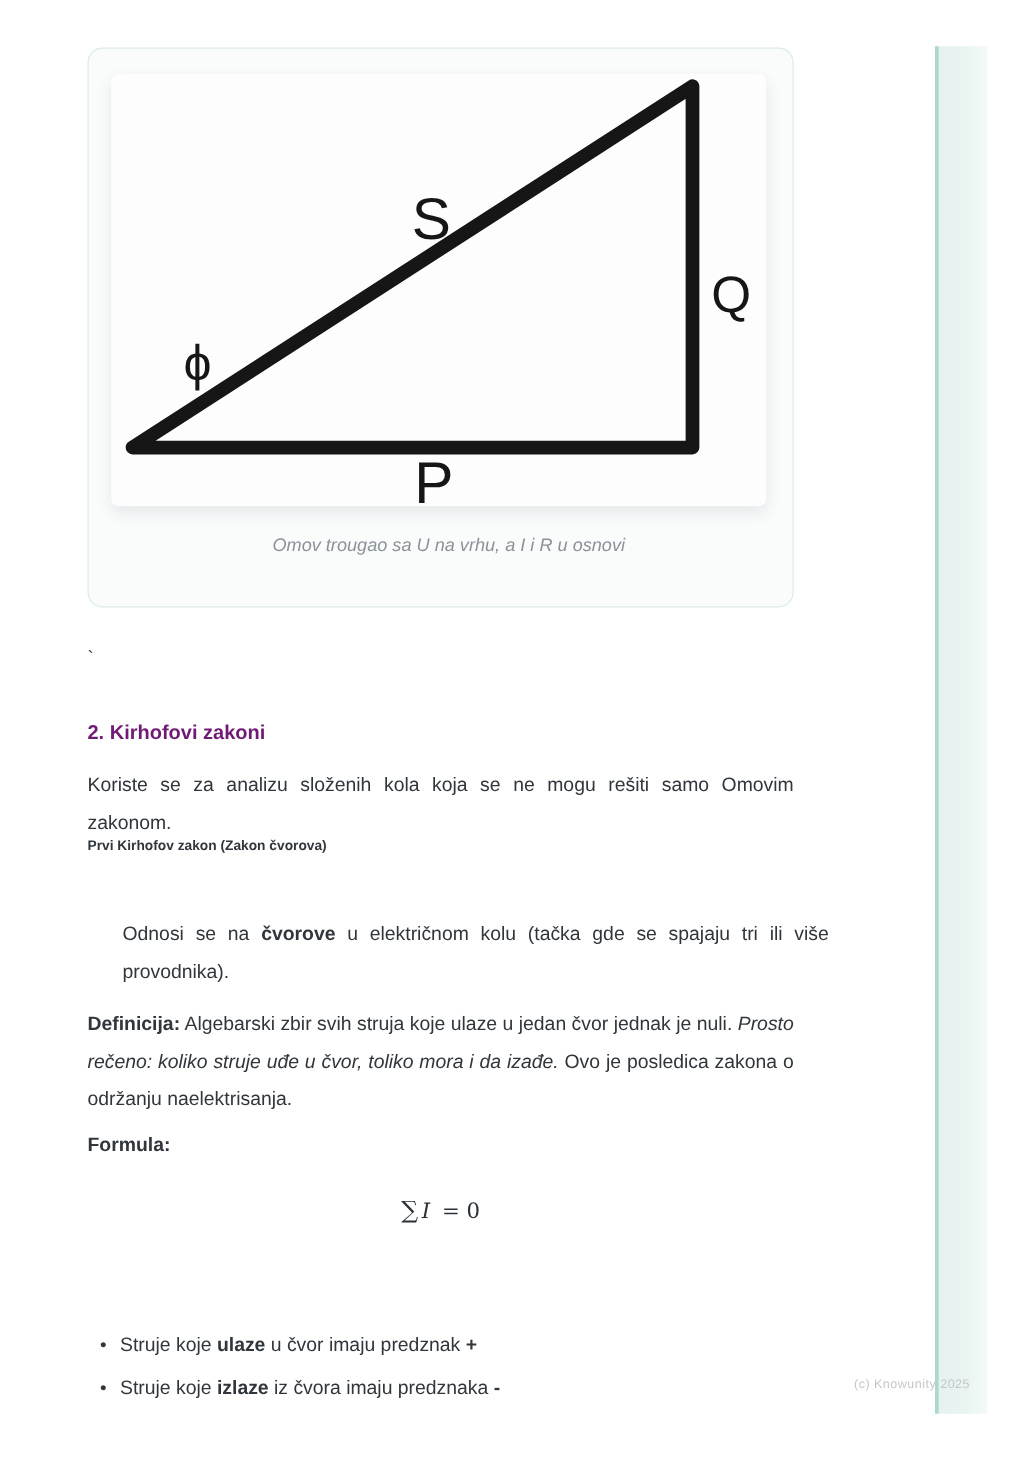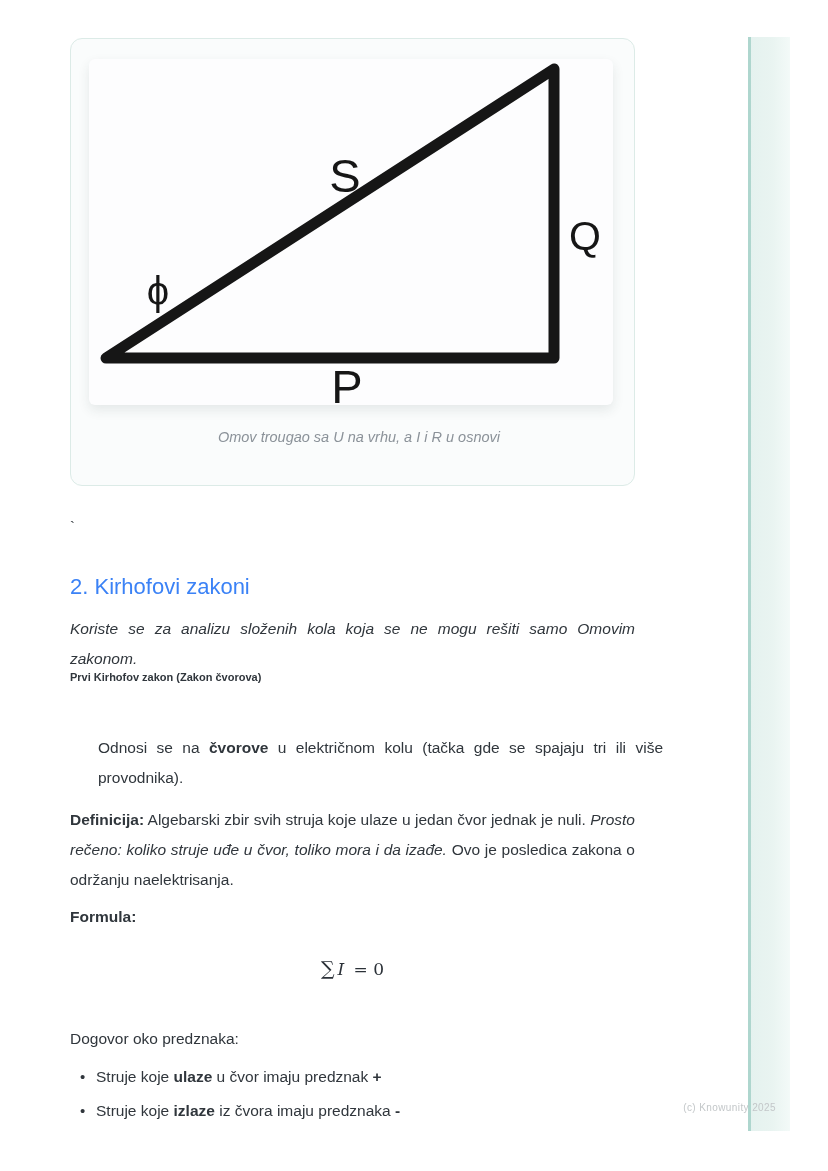--- a/index.html
+++ b/index.html
@@ -58,26 +58,26 @@
     position: absolute;
     left: 70px;
     width: 565px;
     font-size: 15.5px;
     line-height: 30px;
   }
   .justify { text-align: justify; }
   .stray { top: 512px; font-size: 15px; color: #30363c; }
   .heading {
     top: 574px;
-    font-size: 22px;
-    font-weight: 400;
-    color: #3b82f6;
+    font-size: 16px;
+    font-weight: 700;
+    color: #701a75;
     line-height: 26px;
   }
-  .p1 { top: 614px; font-style: italic; }
+  .p1 { top: 614px; }
   .subheading { top: 662px; font-weight: 700; font-size: 11px; }
   .p2 { top: 733px; margin-left: 28px; }
   .p3 { top: 805px; }
   .formula-label { top: 902px; font-weight: 700; }
   .formula-row {
     top: 953px;
     text-align: center;
     font-family: "DejaVu Serif", serif;
     font-size: 17px;
     color: #2b3138;
@@ -143,21 +143,20 @@
 
   <p class="txt p3 justify"><span class="seg-b">Definicija:</span><span> Algebarski zbir svih struja koje ulaze u jedan čvor jednak je nuli. </span><span class="seg-i">Prosto rečeno: koliko struje uđe u čvor, toliko mora i da izađe.</span><span> Ovo je posledica zakona o održanju naelektrisanja.</span></p>
 
   <p class="txt formula-label">Formula:</p>
 
   <div class="txt formula-row">
     <span class="sum">∑</span><span class="var">I</span>
     <span>= 0</span>
   </div>
 
-  <p class="txt dogovor">Dogovor oko predznaka:</p>
 
   <div class="txt bullets">
     <div class="bullet-item">
       <span class="bullet-marker">•</span>
       <span class="bullet-text"><span>Struje koje </span><span class="seg-b">ulaze</span><span> u čvor imaju predznak </span><span class="seg-b">+</span></span>
     </div>
     <div class="bullet-item">
       <span class="bullet-marker">•</span>
       <span class="bullet-text"><span>Struje koje </span><span class="seg-b">izlaze</span><span> iz čvora imaju predznaka </span><span class="seg-b">-</span></span>
     </div>

